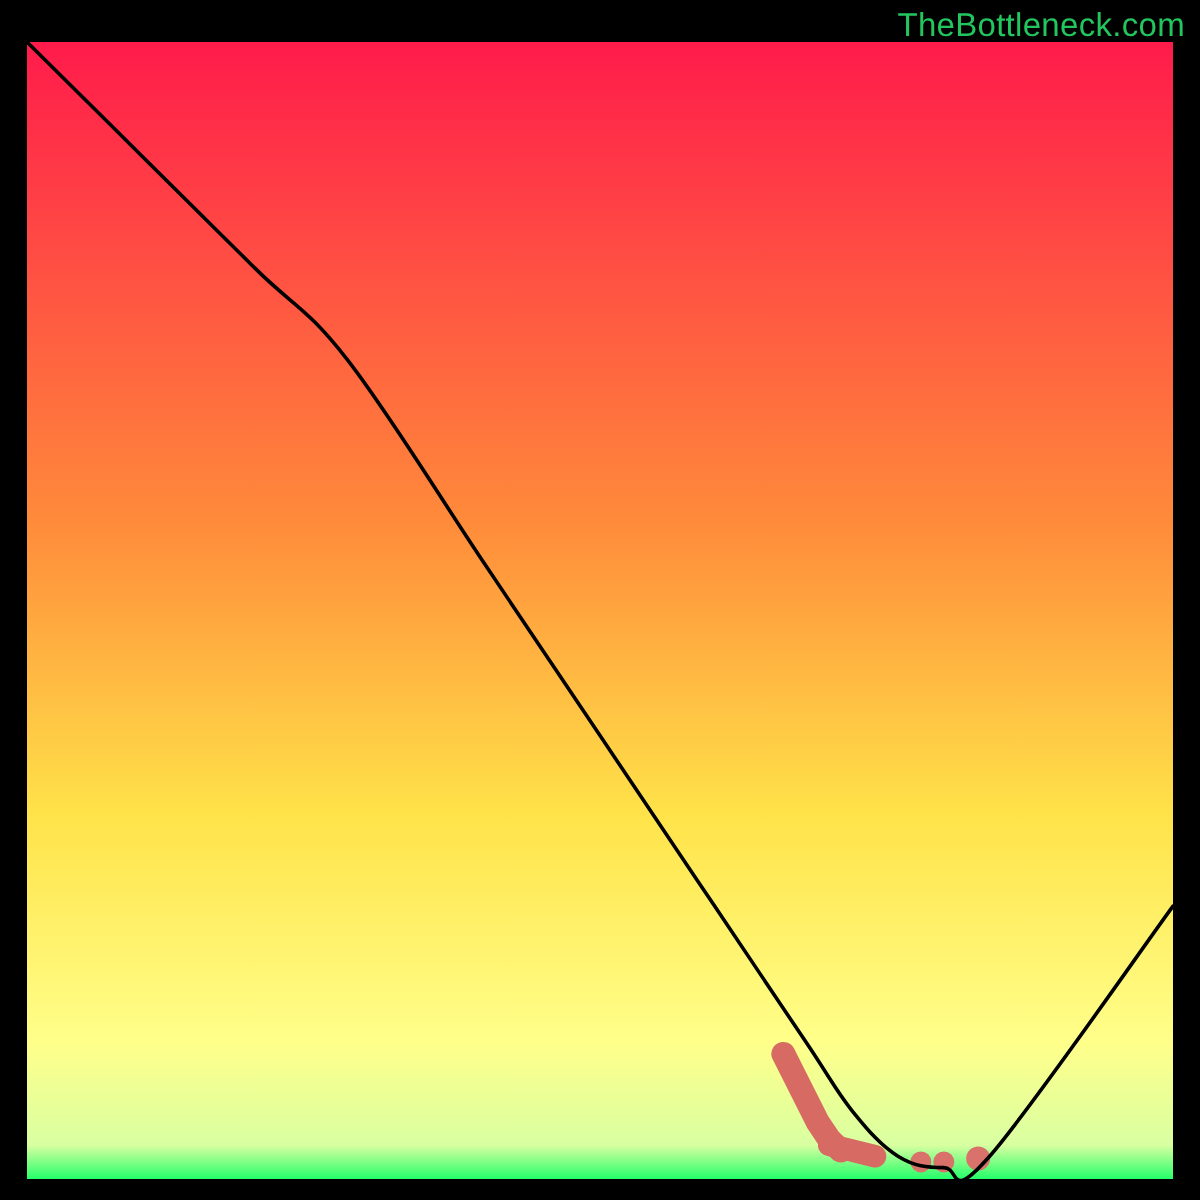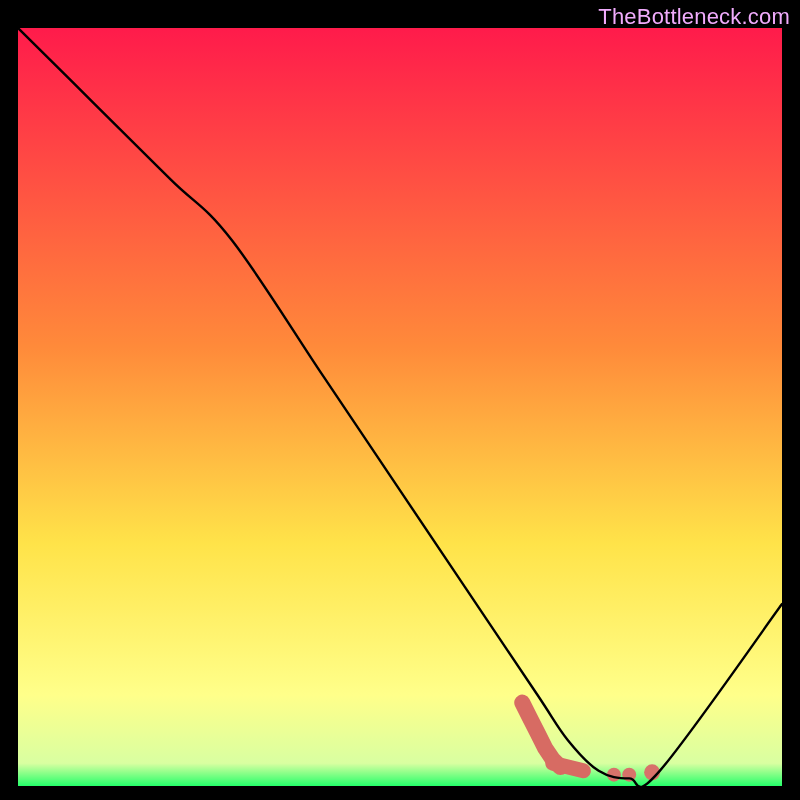--- a/index.html
+++ b/index.html
@@ -14,21 +14,21 @@
   .frame {
     position: relative;
     width: 800px;
     height: 800px;
     background: #000;
   }
   .watermark {
     position: absolute;
     top: 4px;
     right: 10px;
-    color: #f0abfc;
+    color: #22c55e;
     font-size: 22px;
     font-weight: 500;
     letter-spacing: 0.2px;
   }
   .plot {
     position: absolute;
     left: 18px;
     top: 28px;
     width: 764px;
     height: 758px;

